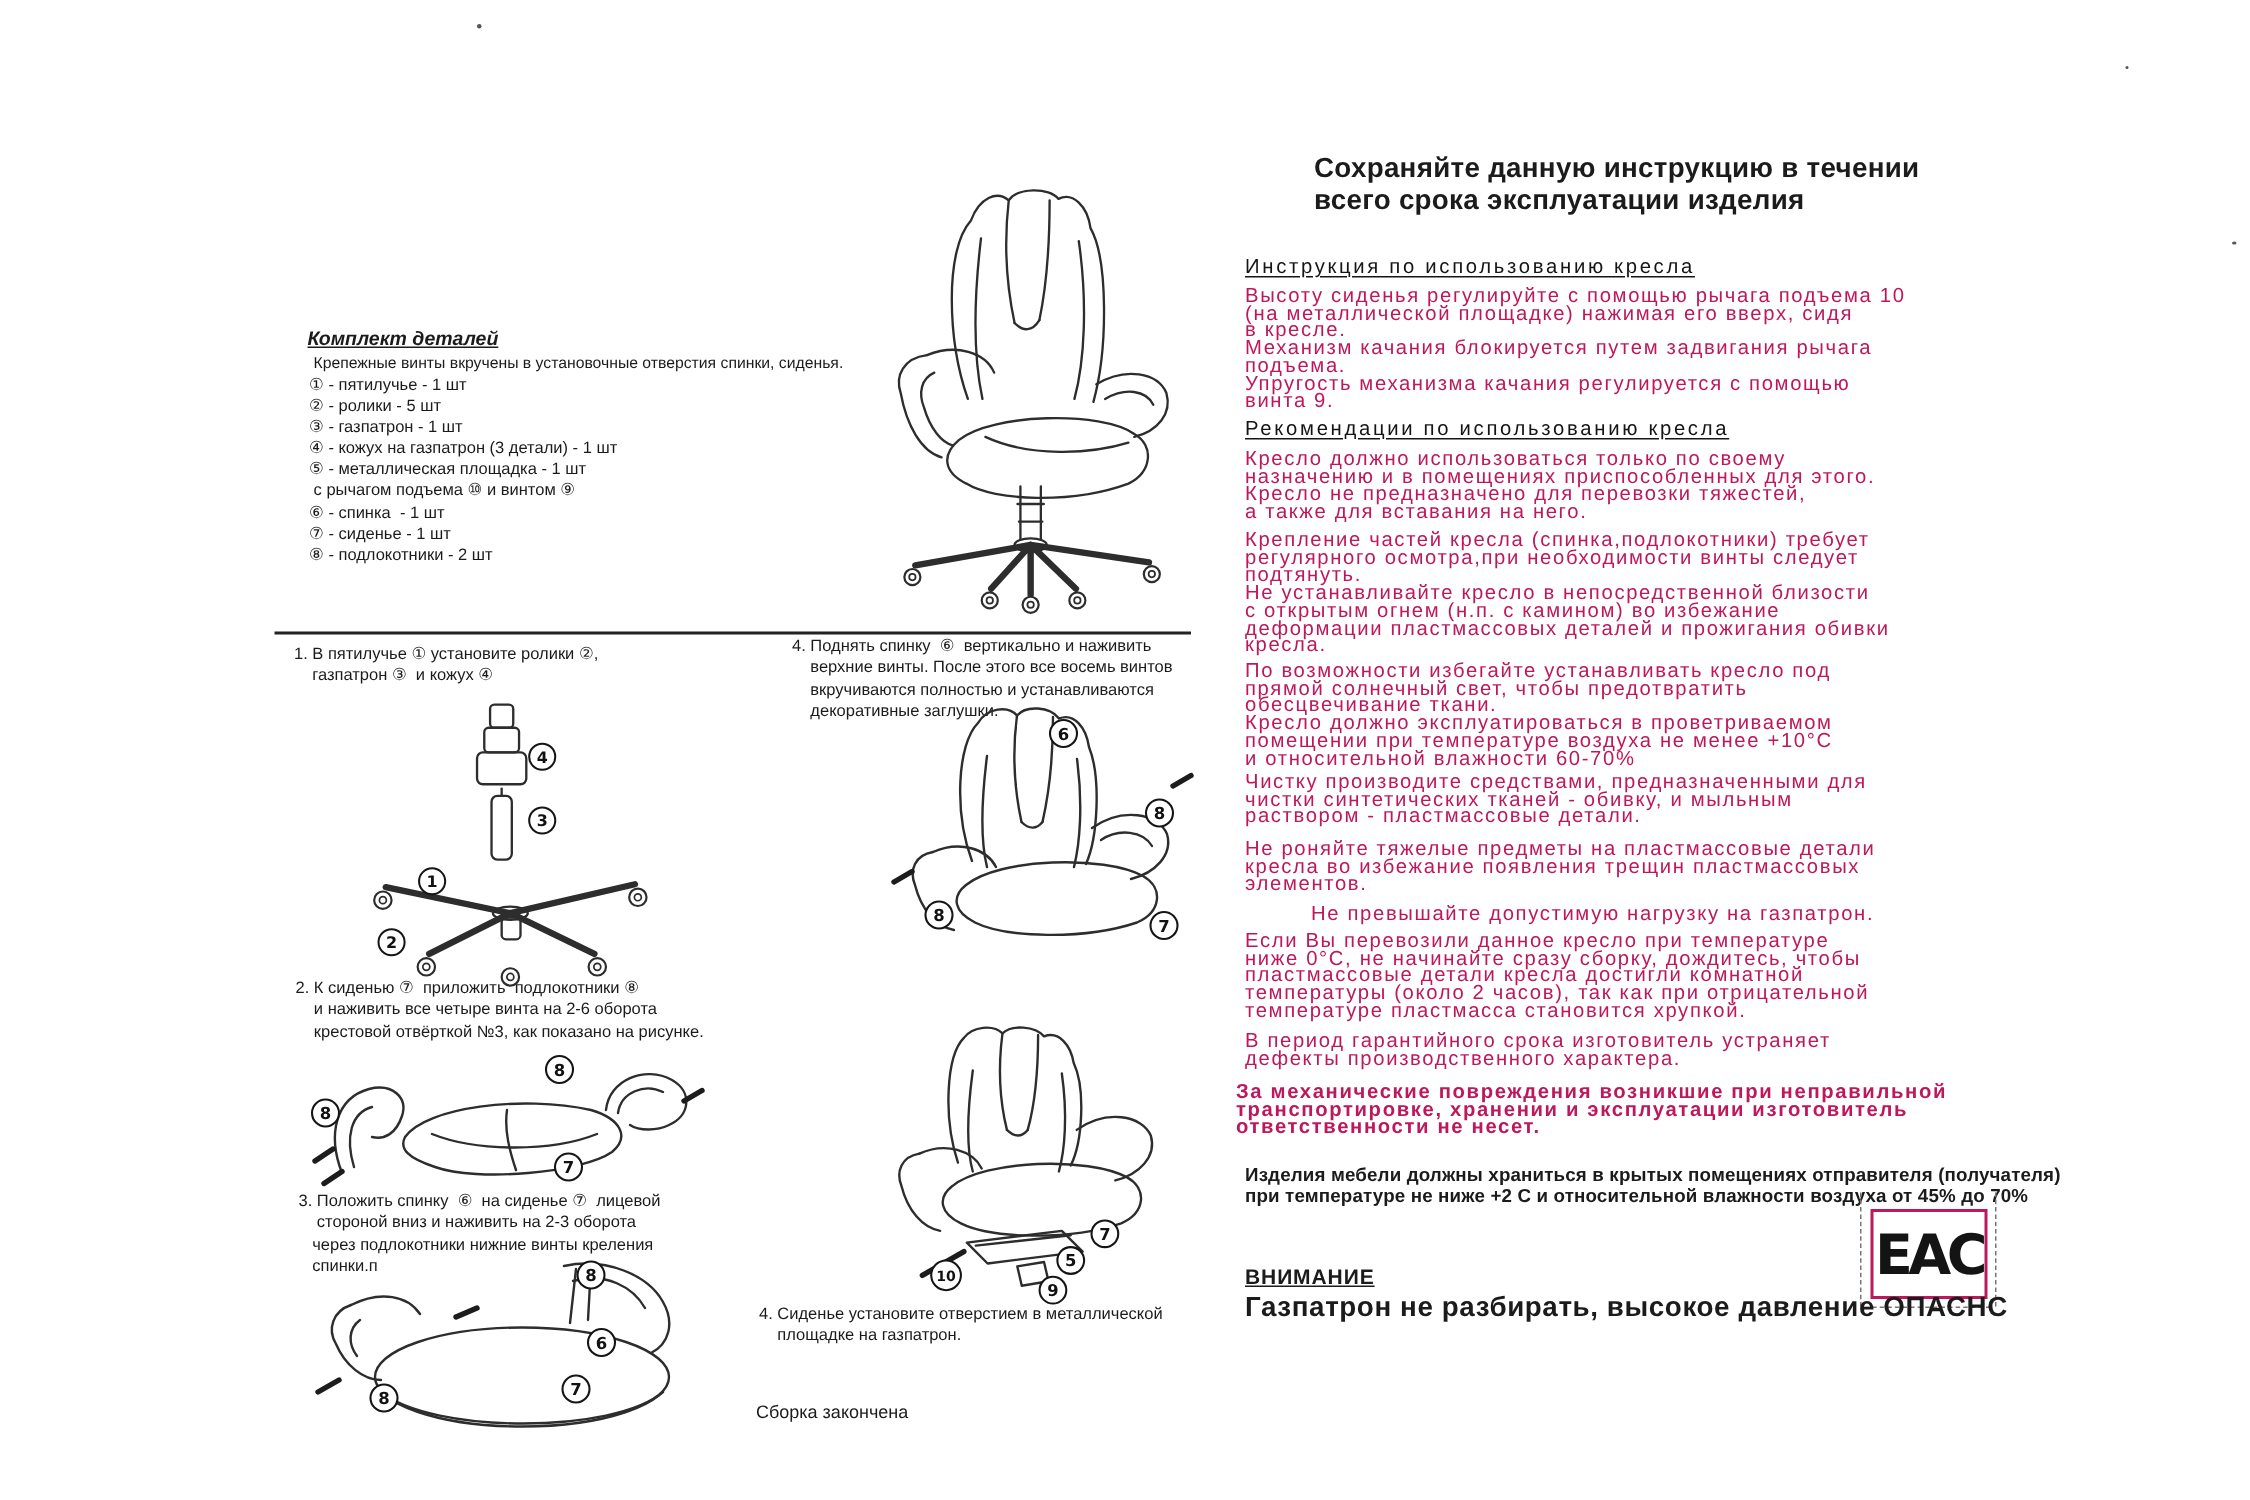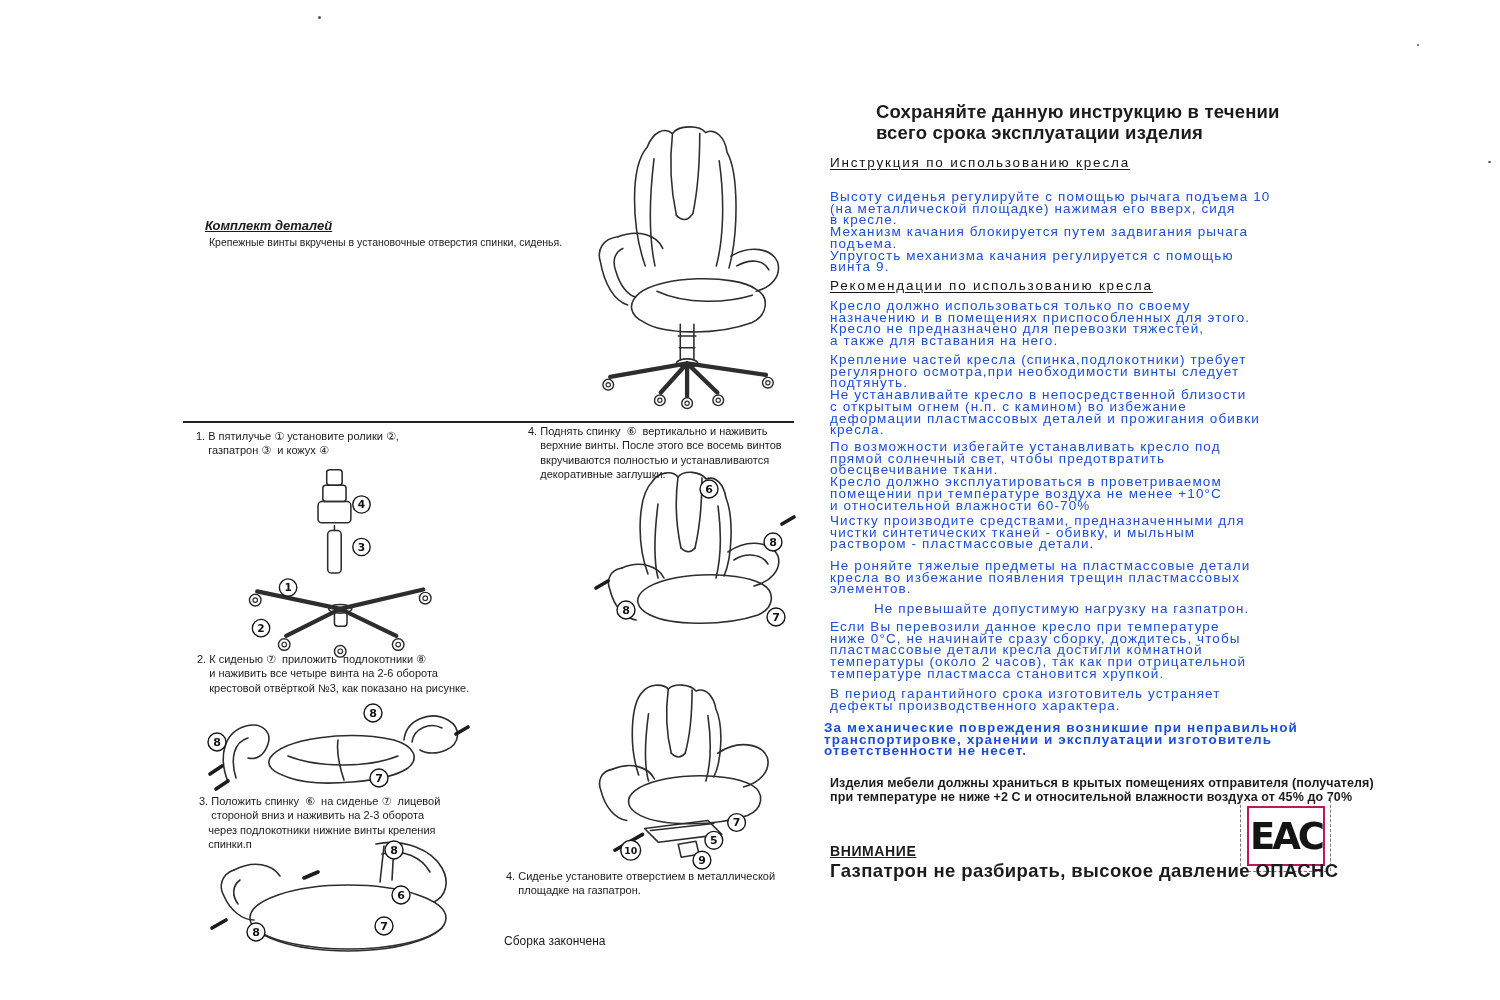--- a/index.html
+++ b/index.html
@@ -13,21 +13,21 @@
   
   .parts-title{font-size:13px;font-weight:bold;font-style:italic;text-decoration:underline;}
   .parts-intro{font-size:10.5px;}
   .parts-list{font-size:11px;line-height:14.1px;}
   .step{font-size:11px;line-height:14.4px;}
   .done-note{font-size:12px;}
   .divider{border-top:2px solid #222;height:0;}
   
   .keep-title{font-size:18.5px;font-weight:bold;line-height:20.5px;letter-spacing:0.2px;}
   .rhead{font-size:13.5px;letter-spacing:1.8px;text-decoration:underline;text-underline-offset:2px;color:#151515;}
-  .rp{font-size:13.5px;letter-spacing:1.1px;line-height:11.7px;color:#1d4ed8;}
+  .rp{font-size:13.5px;letter-spacing:1.1px;line-height:11.7px;color:#be185d;}
   .storage{font-size:12.5px;font-weight:bold;line-height:14px;letter-spacing:0.1px;}
   .warn-title{font-size:14px;font-weight:bold;text-decoration:underline;letter-spacing:0.6px;}
   .warn-text{font-size:18.5px;font-weight:bold;letter-spacing:0.4px;}
   
   .eac-box{border:2px solid #be185d;display:flex;align-items:center;justify-content:center;
     font-family:"DejaVu Sans",sans-serif;font-weight:bold;font-size:37px;letter-spacing:-3px;
     transform-origin:center;color:#141414;}
   .dash-v{border-left:1px dashed #777;width:0;}
   .dash-h{border-top:1px dashed #777;height:0;}
   
@@ -46,20 +46,29 @@
 <body>
 
 <div class="page">
 
   <div class="abs speck" style="left:318px;top:16px;width:3px;height:3px;"></div>
   <div class="abs speck" style="left:1417px;top:44px;width:2px;height:2px;"></div>
   <div class="abs speck" style="left:1488px;top:161px;width:3px;height:2px;"></div>
 
   <div class="abs parts-title" style="left:205px;top:218px;">Комплект деталей</div>
   <div class="abs parts-intro" style="left:209px;top:236px;">Крепежные винты вкручены в установочные отверстия спинки, сиденья.</div>
+  <div class="abs parts-list ml" style="left:206px;top:250px;">① - пятилучье - 1 шт
+② - ролики - 5 шт
+③ - газпатрон - 1 шт
+④ - кожух на газпатрон (3 детали) - 1 шт
+⑤ - металлическая площадка - 1 шт
+ с рычагом подъема ⑩ и винтом ⑨
+⑥ - спинка  - 1 шт
+⑦ - сиденье - 1 шт
+⑧ - подлокотники - 2 шт</div>
 
   <div class="abs divider" style="left:183px;top:421px;width:611px;"></div>
 
   <div class="abs step ml" style="left:196px;top:429px;">1. В пятилучье ① установите ролики ②,
     газпатрон ③  и кожух ④</div>
 
   <svg class="abs diag" style="left:222px;top:462px;" width="250" height="198" viewBox="0 0 250 205">
     <rect x="104" y="8" width="16" height="16" rx="3"></rect>
     <rect x="100" y="24" width="24" height="17" rx="3"></rect>
     <rect x="95" y="41" width="34" height="22" rx="4"></rect>
@@ -259,21 +268,21 @@
       </g>
   </svg>
 
   <div class="abs step ml" style="left:506px;top:869px;">4. Сиденье установите отверстием в металлической
     площадке на газпатрон.</div>
   <div class="abs done-note" style="left:504px;top:934px;">Сборка закончена</div>
 
   <div class="abs keep-title ml" style="left:876px;top:102px;">Сохраняйте данную инструкцию в течении
 всего срока эксплуатации изделия</div>
 
-  <div class="abs rhead" style="left:830px;top:155px;">Инструкция по использованию кресла</div>
+  <div class="abs rhead" style="left:830px;top:170px;">Инструкция по использованию кресла</div>
   <div class="abs rp ml" style="left:830px;top:191px;">Высоту сиденья регулируйте с помощью рычага подъема 10
 (на металлической площадке) нажимая его вверх, сидя
 в кресле.
 Механизм качания блокируется путем задвигания рычага
 подъема.
 Упругость механизма качания регулируется с помощью
 винта 9.</div>
 
   <div class="abs rhead" style="left:830px;top:278px;">Рекомендации по использованию кресла</div>
   <div class="abs rp ml" style="left:830px;top:300px;">Кресло должно использоваться только по своему

